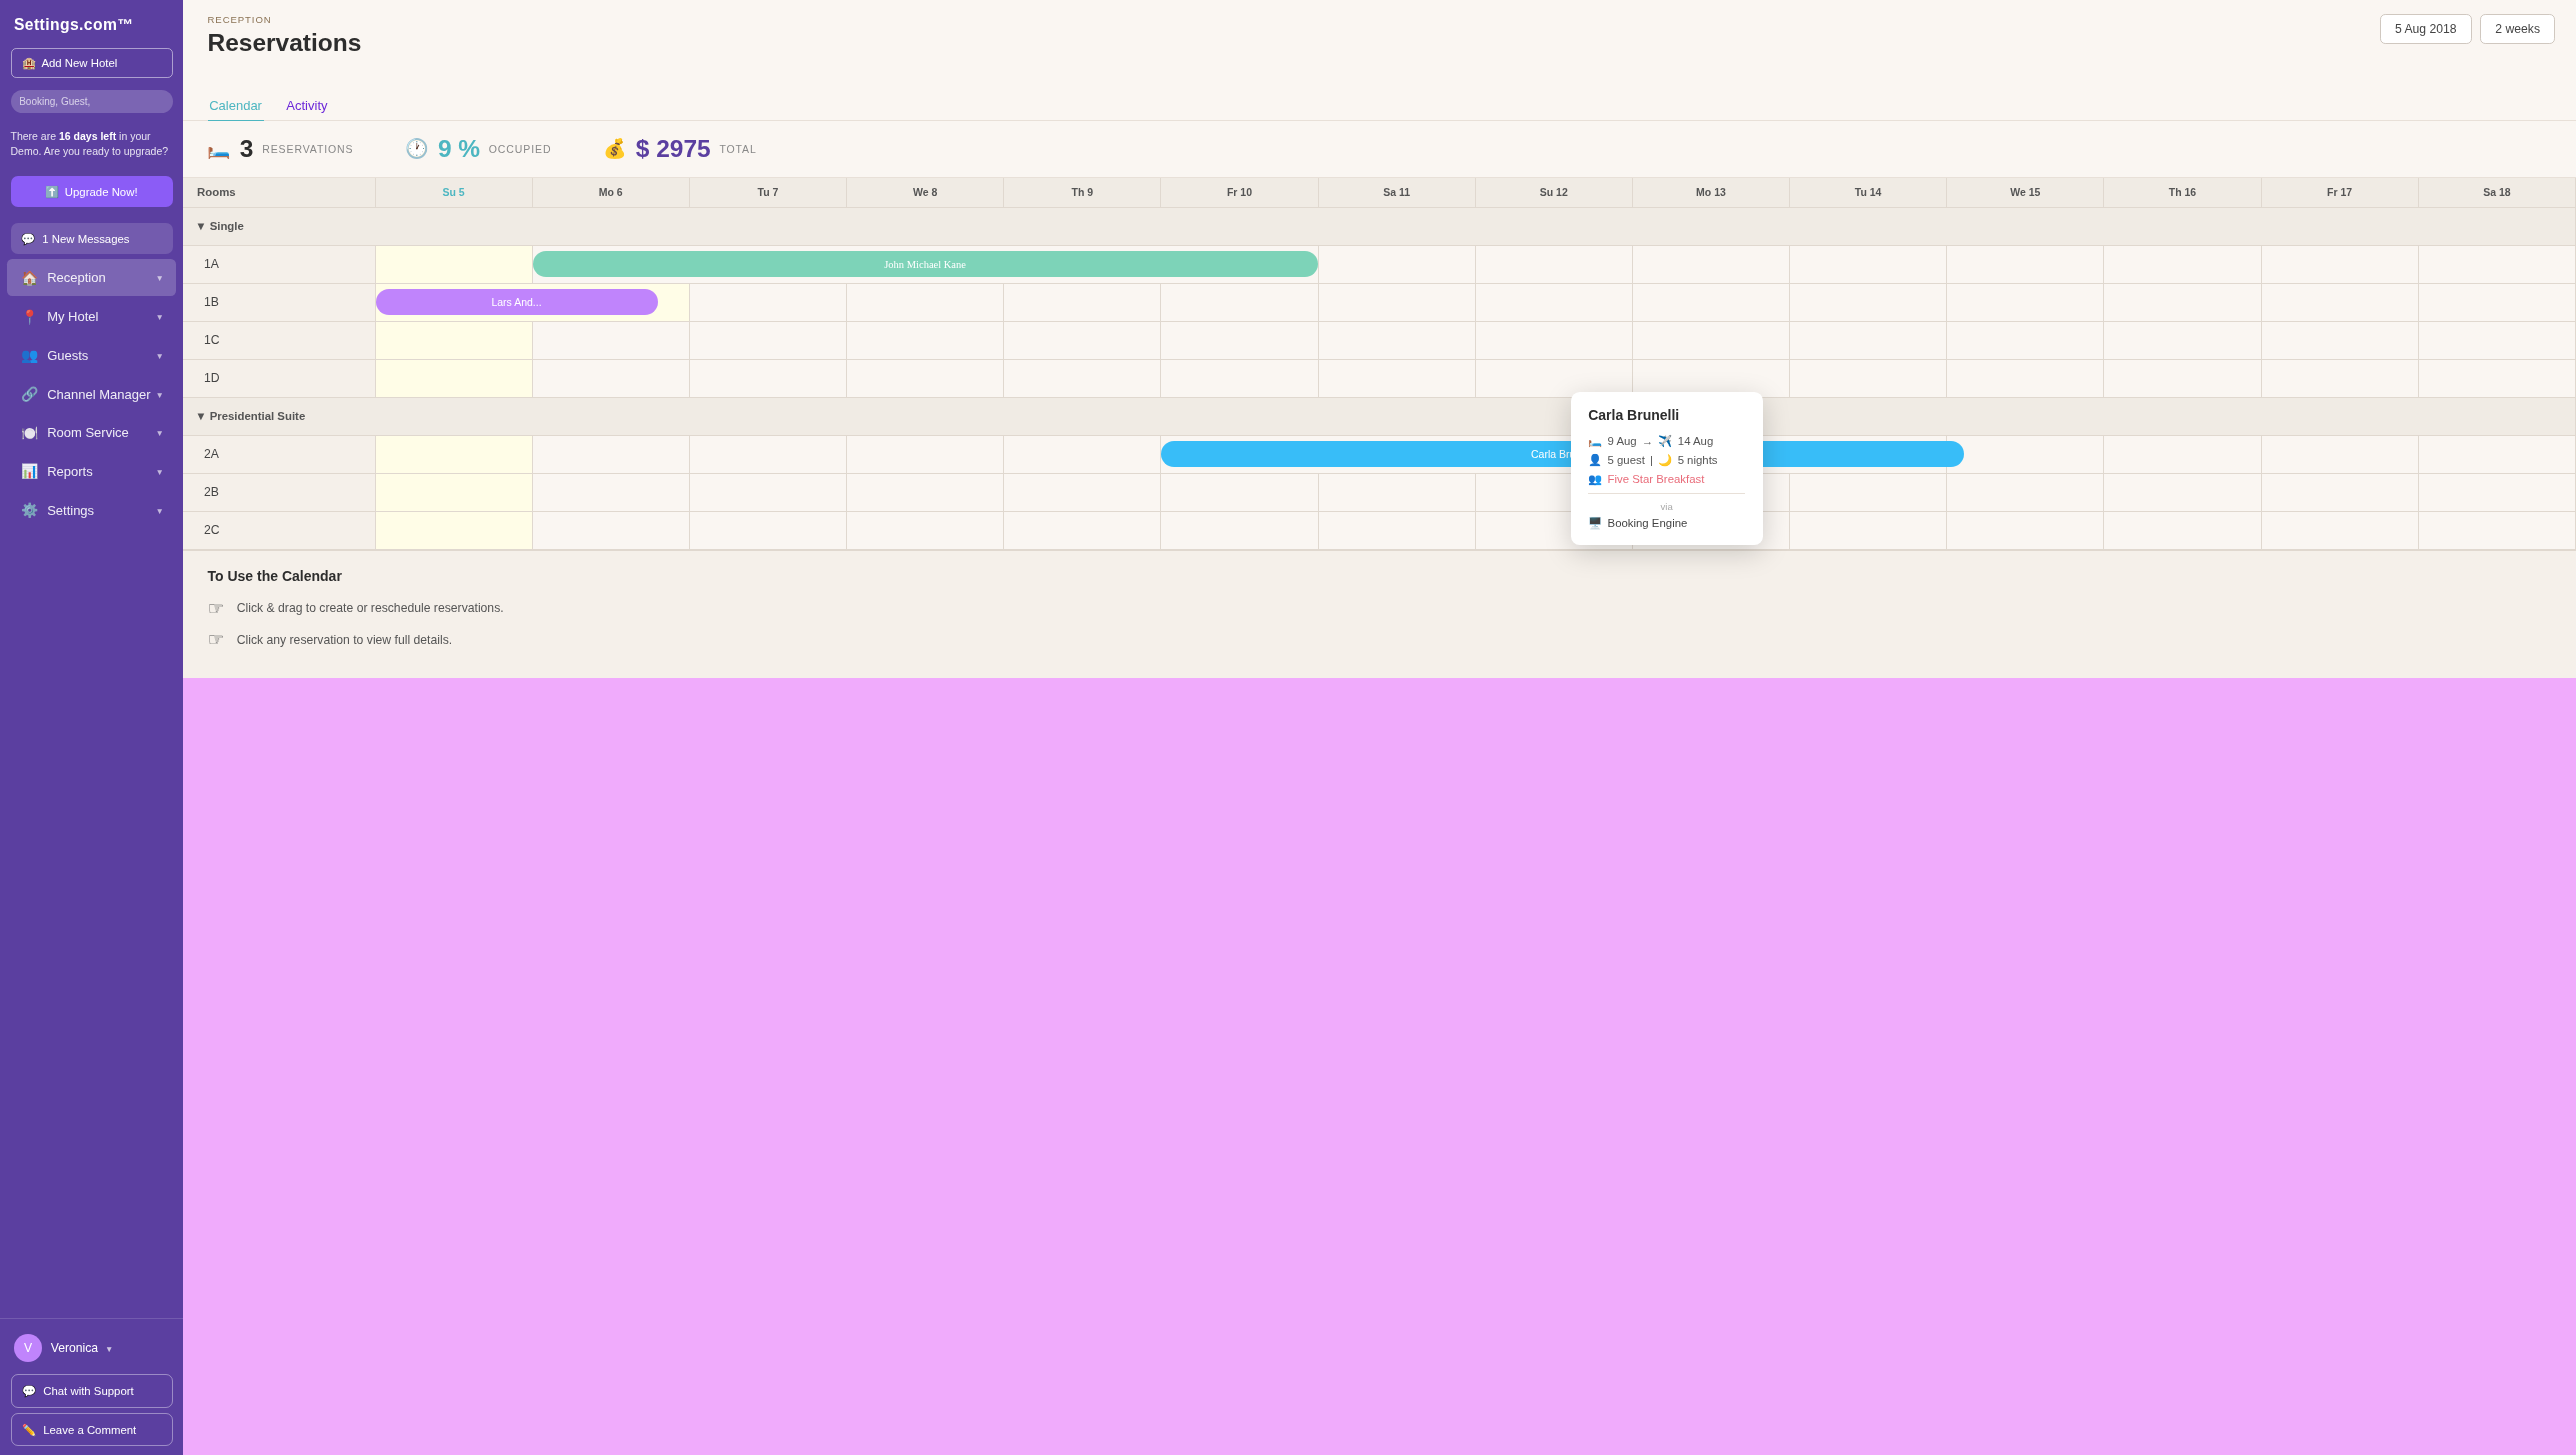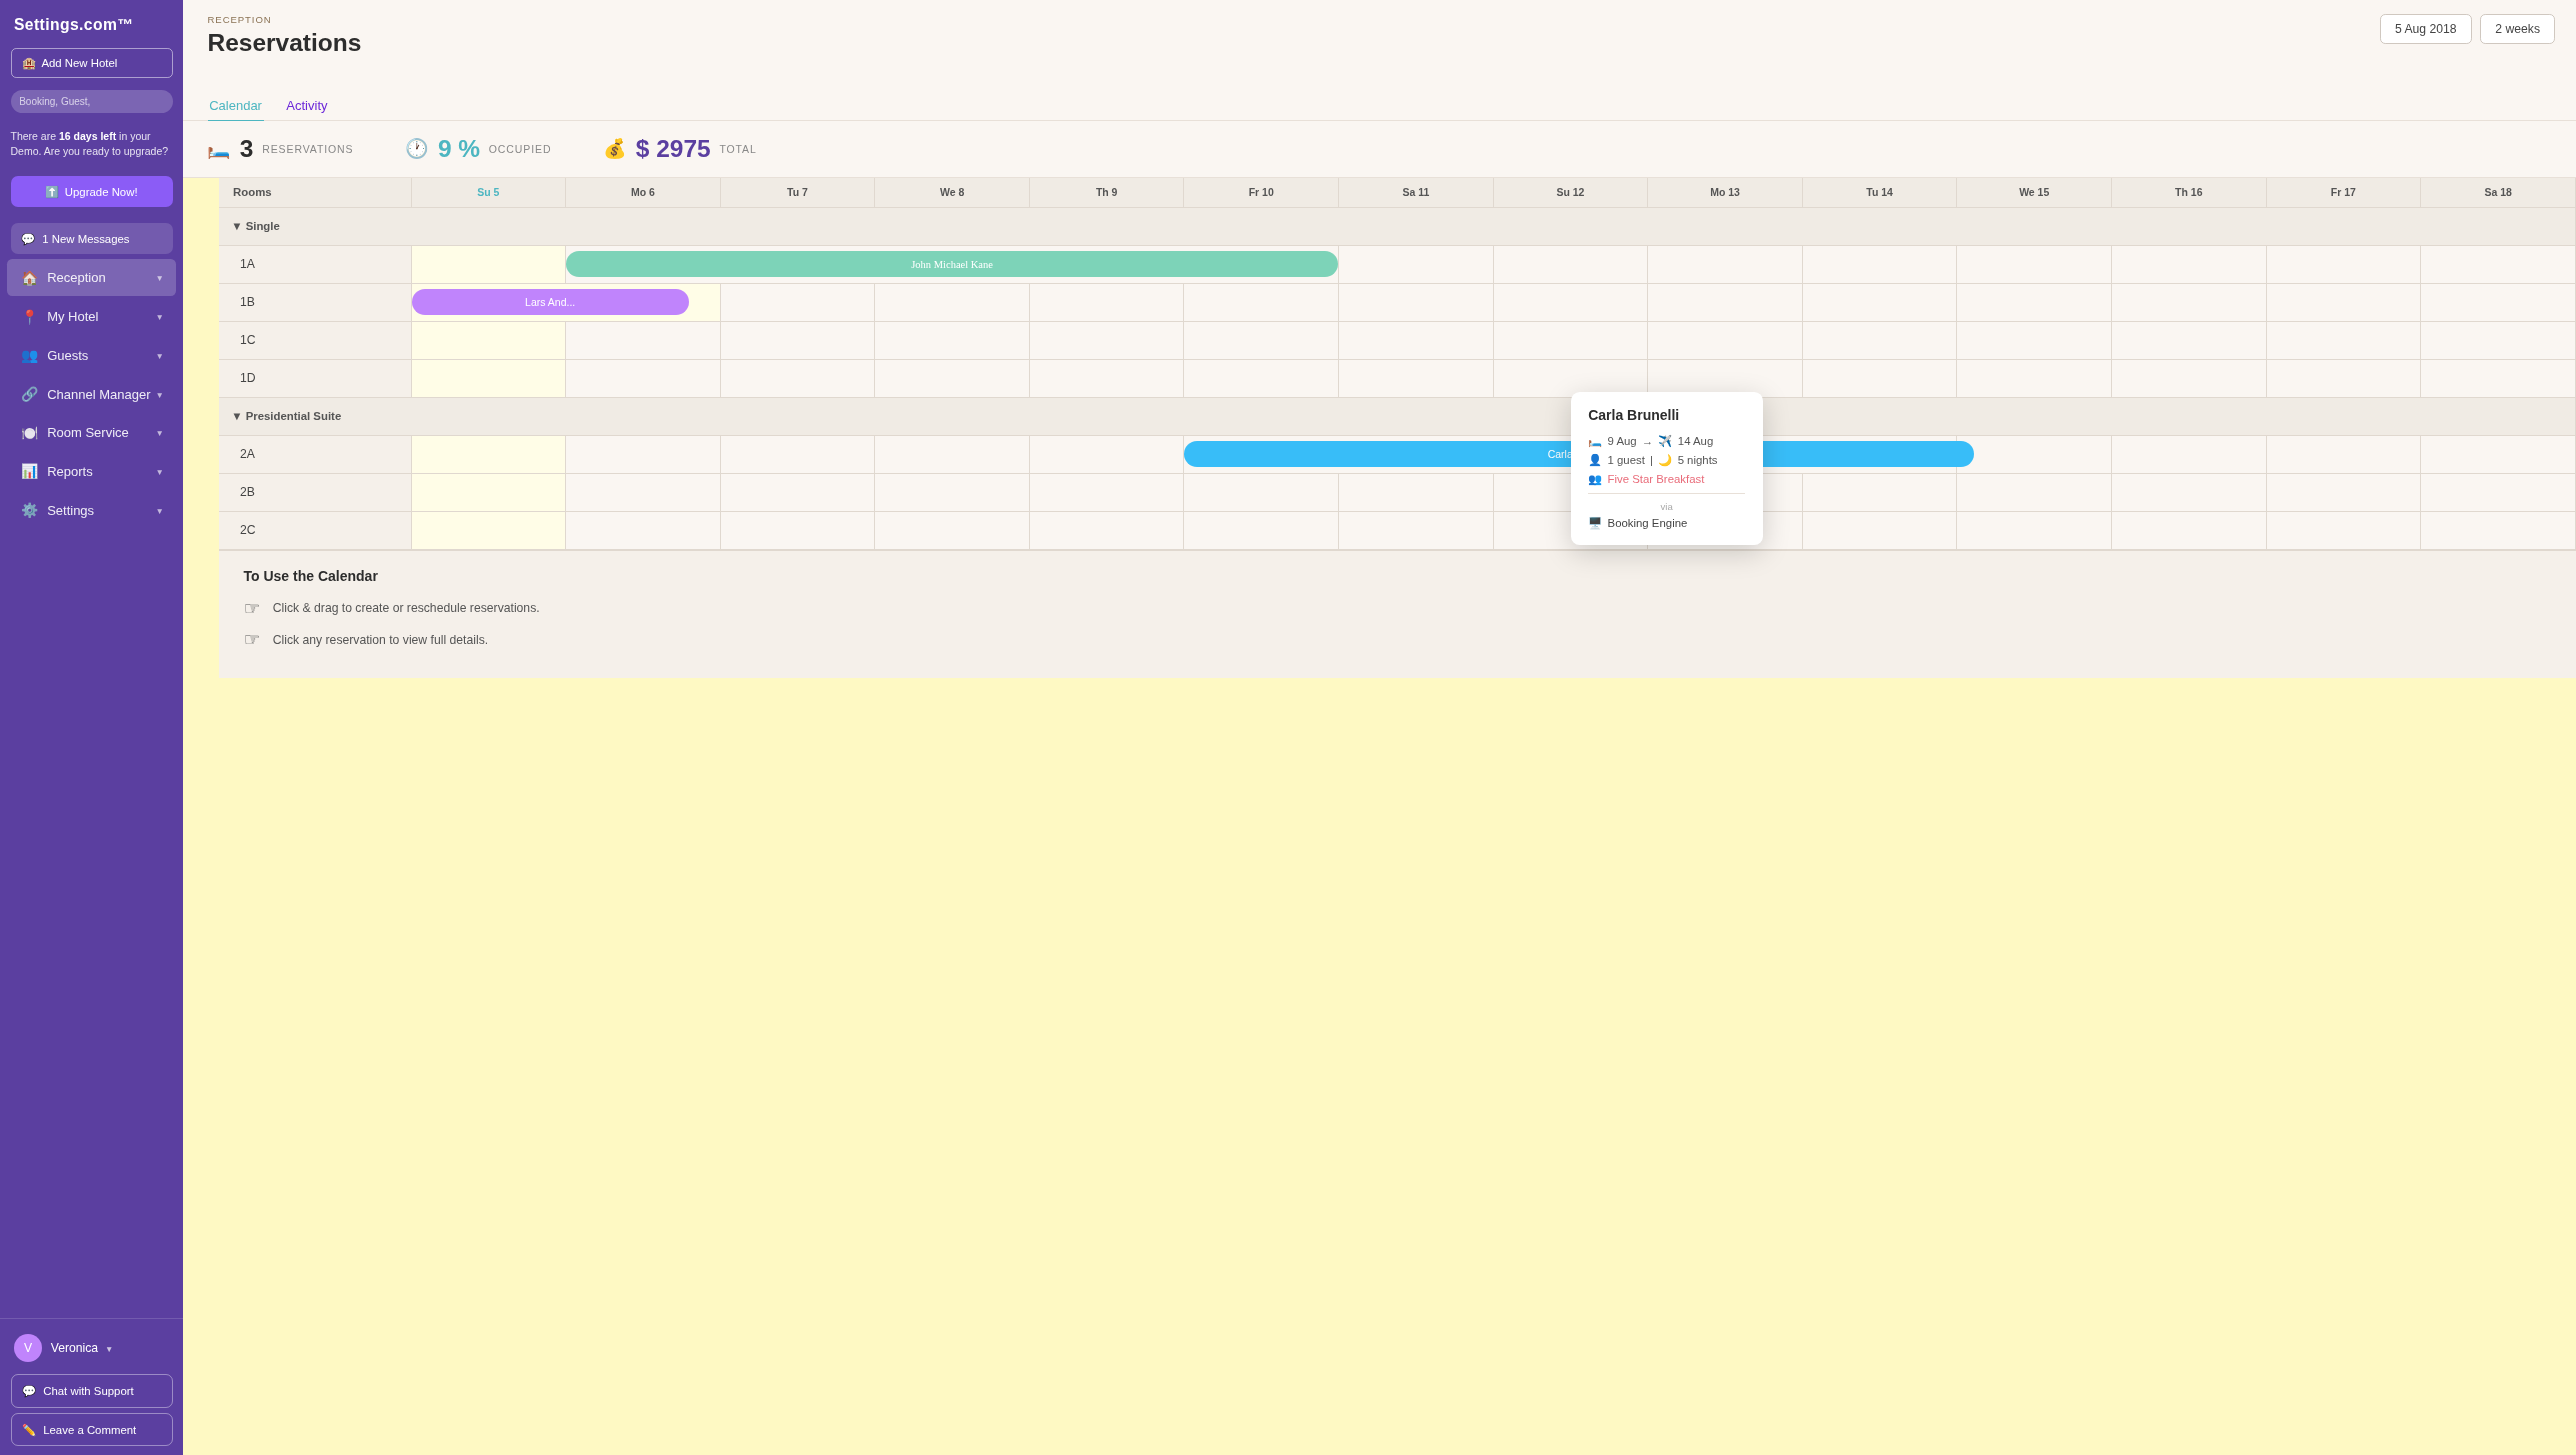--- a/index.html
+++ b/index.html
@@ -216,22 +216,21 @@
     .stat-number { font-size: 24.5px; font-weight: 700; color: #2d2d2d; }
     .stat-label { font-size: 10.5px; text-transform: uppercase; color: #888; letter-spacing: 0.9px; }
     .stat-pct { color: #4db6c1; font-size: 24.5px; font-weight: 700; }
     .stat-dollar { color: #5b3fa0; font-size: 24.5px; font-weight: 700; }
 
     
     #calendar-area {
       flex: 1;
       overflow: auto;
       position: relative;
-      background: #fef9c3;
-      padding-left: 36px;
+      background: #f0abfc;
     }
     .calendar-table {
       width: 100%;
       border-collapse: collapse;
       min-width: 786px;
       table-layout: fixed;
     }
     .calendar-table th {
       background: #f0ebe4;
       padding: 8.7px 5.2px;
@@ -619,21 +618,21 @@
       <div class="popup-name">Carla Brunelli</div>
       <div class="popup-row">
         <span>🛏️</span>
         <span>9 Aug</span>
         <span>→</span>
         <span>✈️</span>
         <span>14 Aug</span>
       </div>
       <div class="popup-row">
         <span>👤</span>
-        <span>1 guest</span>
+        <span>5 guest</span>
         <span>|</span>
         <span>🌙</span>
         <span>5 nights</span>
       </div>
       <div class="popup-row">
         <span>👥</span>
         <span class="popup-service">Five Star Breakfast</span>
       </div>
       <hr class="popup-divider">
       <div class="popup-via">via</div>

